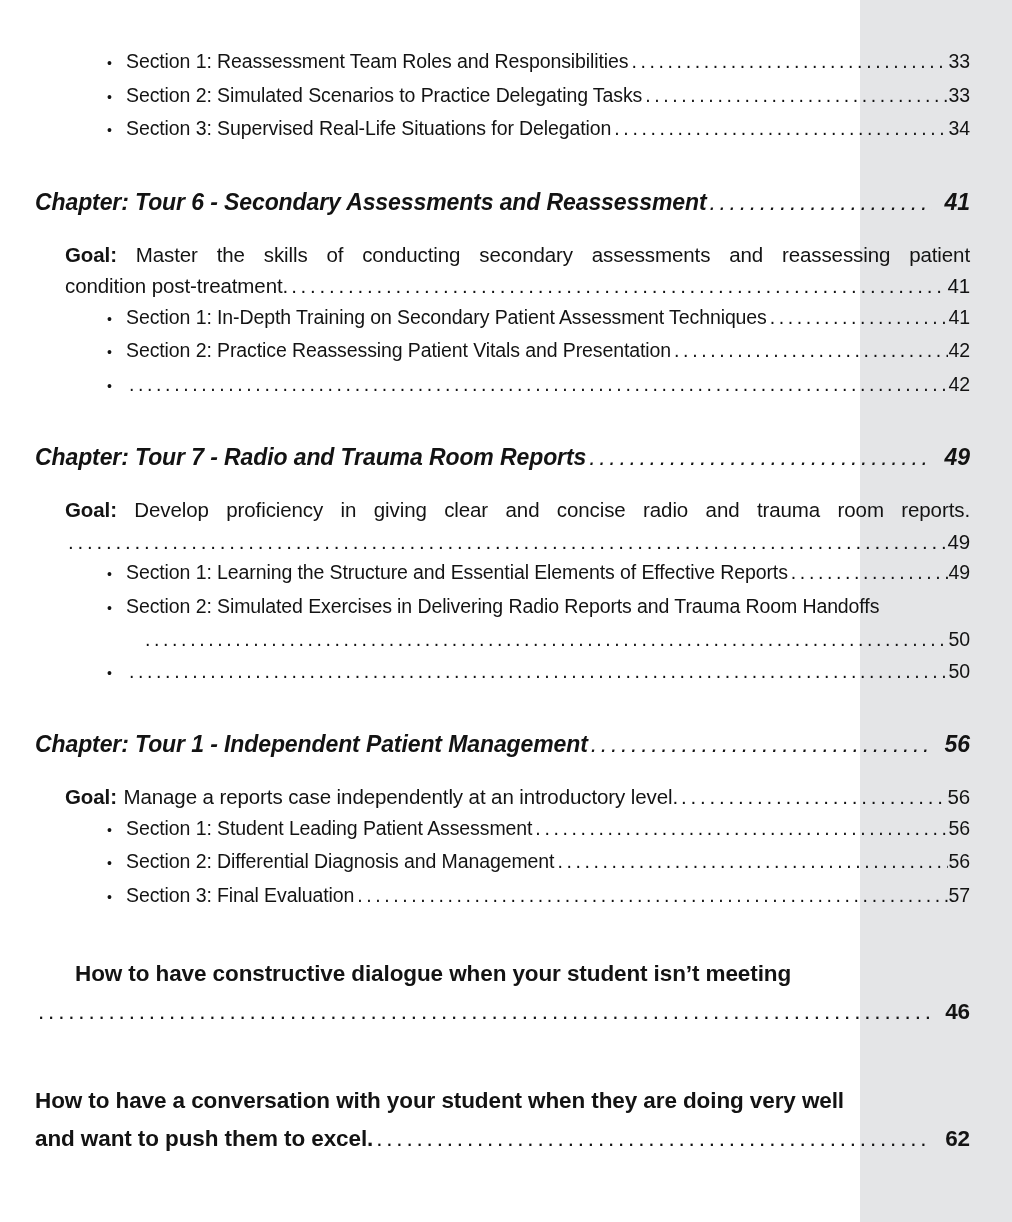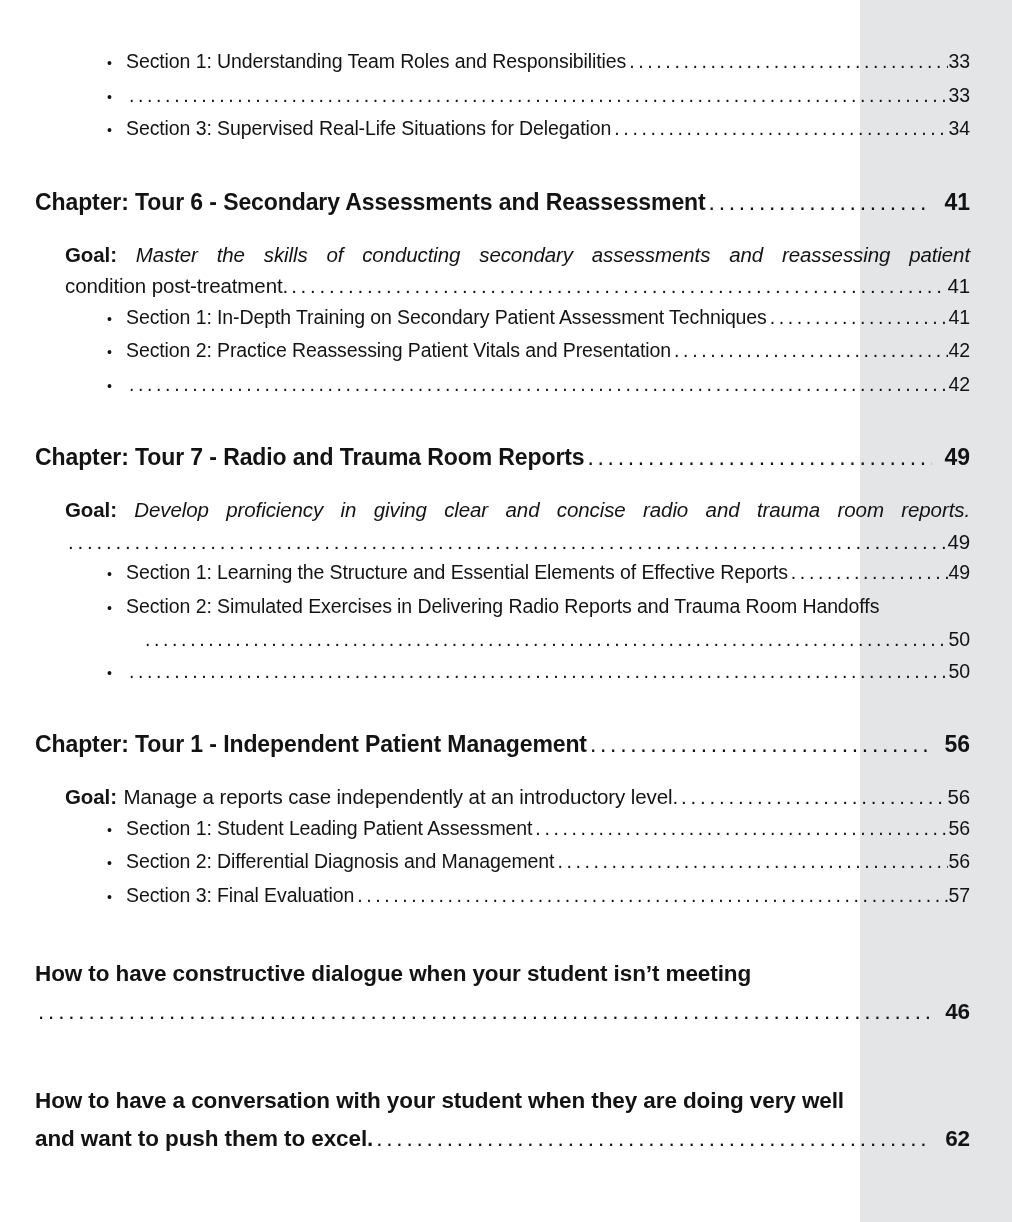--- a/index.html
+++ b/index.html
@@ -68,48 +68,49 @@
 
   .k-howto, .k-howto-cont {
     font-size: 22.5px;
     line-height: 38px;
     font-weight: 700;
   }
   .k-howto-cont .leader { letter-spacing: 0.17em; font-weight: 400; }
   .k-howto-cont .pagenum { margin-left: 13px; }
 
   
-  .gap-a { margin-top: 39px; }
-  .gap-b { margin-top: 42px; }
+  .gap-a { margin-top: 39px; font-style: italic; }
+  .gap-b { margin-top: 42px; margin-left: 40px; }
   .gap-c { margin-top: 51px; }
 
   
   .justify {
     display: block;
     text-align: justify;
     text-align-last: justify;
     white-space: normal;
   }
   .justify .boldlead { margin-right: 0; }
-  .justify .txt { white-space: normal; font-style: italic; }
+  .justify .txt { white-space: normal; }
 </style>
 </head>
 <body>
 
 <div class="page">
   <div class="right-band"></div>
   <div class="content">
       <div class="line k-section">
         <span class="bullet">•</span>
-        <span class="txt">Section 1: Understanding Team Roles and Responsibilities</span>
+        <span class="txt">Section 1: Reassessment Team Roles and Responsibilities</span>
         <span class="leader"></span>
         <span class="pagenum">33</span>
       </div>
       <div class="line k-section">
         <span class="bullet">•</span>
+        <span class="txt">Section 2: Simulated Scenarios to Practice Delegating Tasks</span>
         <span class="leader"></span>
         <span class="pagenum">33</span>
       </div>
       <div class="line k-section">
         <span class="bullet">•</span>
         <span class="txt">Section 3: Supervised Real-Life Situations for Delegation</span>
         <span class="leader"></span>
         <span class="pagenum">34</span>
       </div>
       <div class="line k-chapter gap-a">

